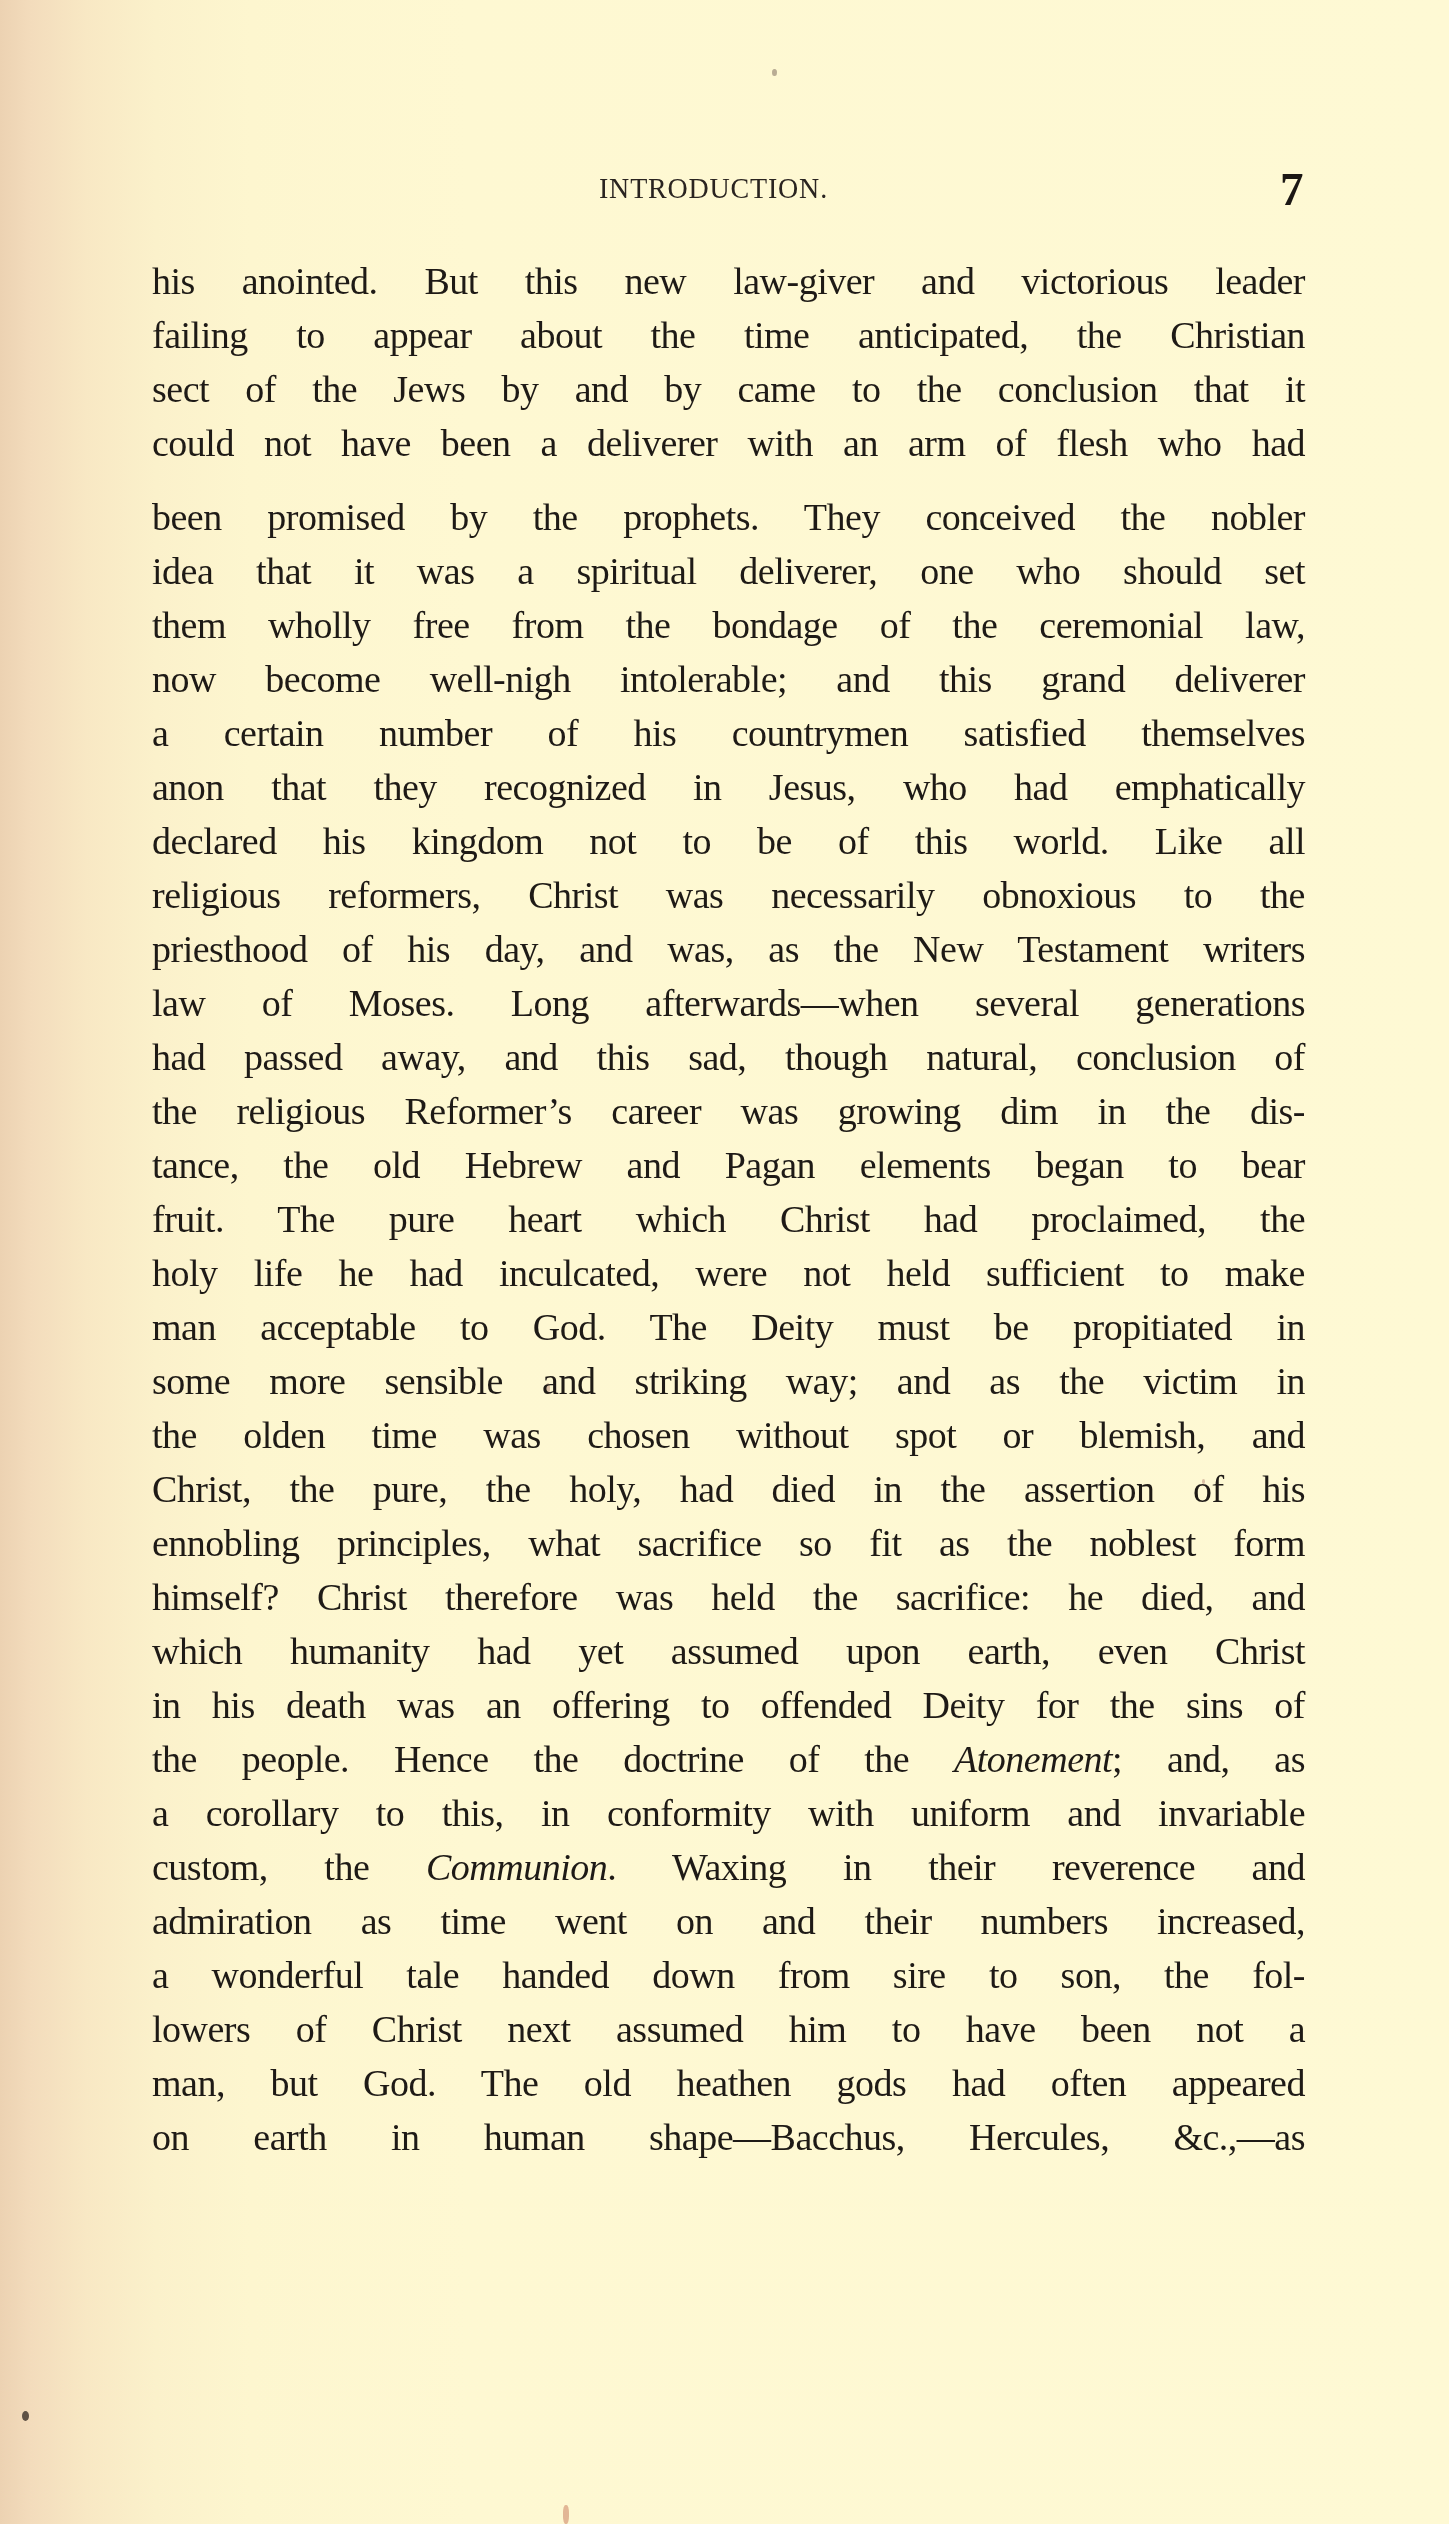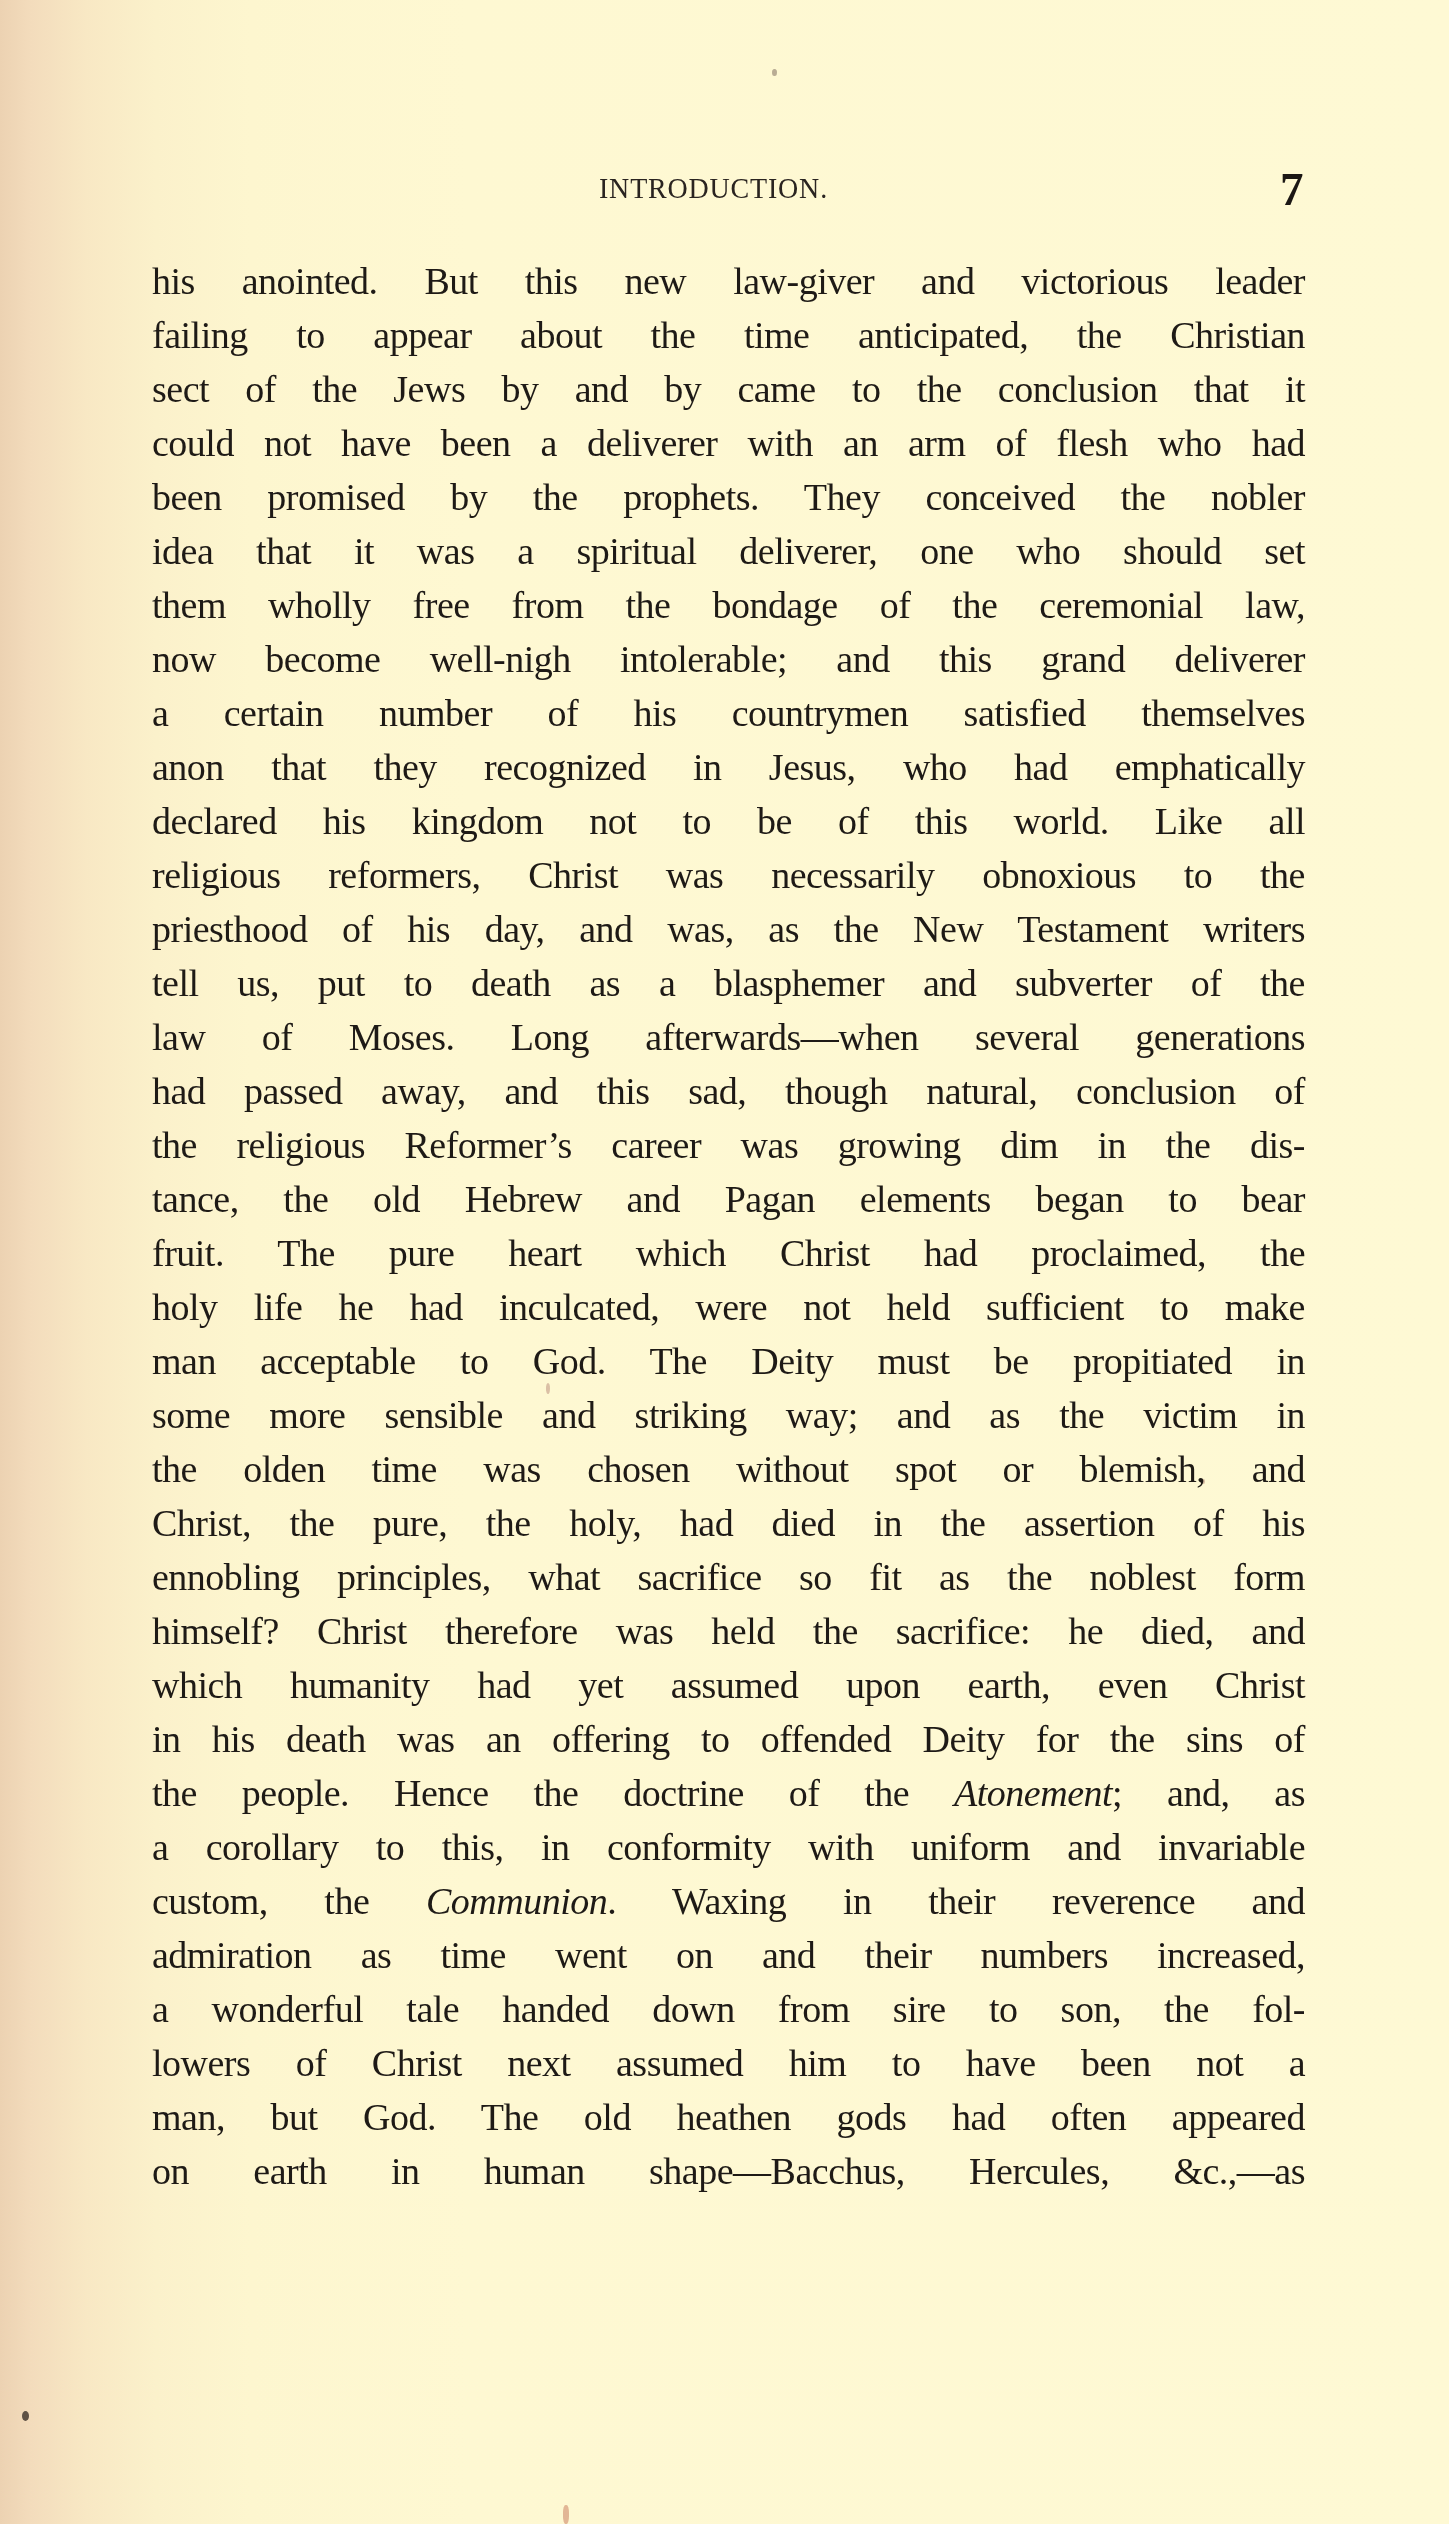--- a/index.html
+++ b/index.html
@@ -98,30 +98,29 @@
   <div class="running-head">
     <span class="running-title">INTRODUCTION.</span>
     <span class="page-number">7</span>
   </div>
 
   <div class="text-block" id="text-block">
       <div class="line" style="display: block; width: 1153px; word-spacing: 37px;"><span>his anointed.  But this new law-giver and victorious leader</span></div>
       <div class="line" style="display: block; width: 1153px; word-spacing: 39px;"><span>failing to appear about the time anticipated, the Christian</span></div>
       <div class="line" style="display: block; width: 1153px; word-spacing: 27px;"><span>sect of the Jews by and by came to the conclusion that it</span></div>
       <div class="line" style="display: block; width: 1153px; word-spacing: 20.4px;"><span>could not have been a deliverer with an arm of flesh who had</span></div>
-      <div class="line" style="display: block; width: 1153px; word-spacing: 36px;"><span>been promised by the prophets.  They conceived the nobler</span></div>
+      <div class="line" style="display: block; width: 1153px; word-spacing: 36px; margin-top: 20px;"><span>been promised by the prophets.  They conceived the nobler</span></div>
       <div class="line" style="display: block; width: 1153px; word-spacing: 33px;"><span>idea that it was a spiritual deliverer, one who should set</span></div>
       <div class="line" style="display: block; width: 1153px; word-spacing: 32px;"><span>them wholly free from the bondage of the ceremonial law,</span></div>
       <div class="line" style="display: block; width: 1153px; word-spacing: 39px;"><span>now become well-nigh intolerable; and this grand deliverer</span></div>
       <div class="line" style="display: block; width: 1153px; word-spacing: 45px;"><span>a certain number of his countrymen satisfied themselves</span></div>
       <div class="line" style="display: block; width: 1153px; word-spacing: 37px;"><span>anon that they recognized in Jesus, who had emphatically</span></div>
       <div class="line" style="display: block; width: 1153px; word-spacing: 36px;"><span>declared his kingdom not to be of this world.  Like all</span></div>
       <div class="line" style="display: block; width: 1153px; word-spacing: 38px;"><span>religious reformers, Christ was necessarily obnoxious to the</span></div>
       <div class="line" style="display: block; width: 1153px; word-spacing: 25px;"><span>priesthood of his day, and was, as the New Testament writers</span></div>
-      <div class="line" style="display: block; width: 1153px; word-spacing: 29px;"><span>tell us, put to death as a blasphemer and subverter of the</span></div>
       <div class="line" style="display: block; width: 1153px; word-spacing: 46px;"><span>law of Moses.  Long afterwards—when several generations</span></div>
       <div class="line" style="display: block; width: 1153px; word-spacing: 29px;"><span>had passed away, and this sad, though natural, conclusion of</span></div>
       <div class="line" style="display: block; width: 1153px; word-spacing: 30px;"><span>the religious Reformer’s career was growing dim in the dis-</span></div>
       <div class="line" style="display: block; width: 1153px; word-spacing: 35px;"><span>tance, the old Hebrew and Pagan elements began to bear</span></div>
       <div class="line" style="display: block; width: 1153px; word-spacing: 44px;"><span>fruit.  The pure heart which Christ had proclaimed, the</span></div>
       <div class="line" style="display: block; width: 1153px; word-spacing: 26.5px;"><span>holy life he had inculcated, were not held sufficient to make</span></div>
       <div class="line" style="display: block; width: 1153px; word-spacing: 35px;"><span>man acceptable to God.  The Deity must be propitiated in</span></div>
       <div class="line" style="display: block; width: 1153px; word-spacing: 29px;"><span>some more sensible and striking way; and as the victim in</span></div>
       <div class="line" style="display: block; width: 1153px; word-spacing: 37px;"><span>the olden time was chosen without spot or blemish, and</span></div>
       <div class="line" style="display: block; width: 1153px; word-spacing: 29px;"><span>Christ, the pure, the holy, had died in the assertion of his</span></div>

